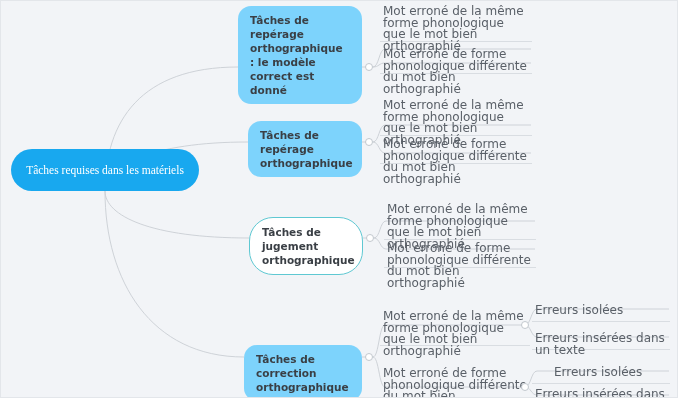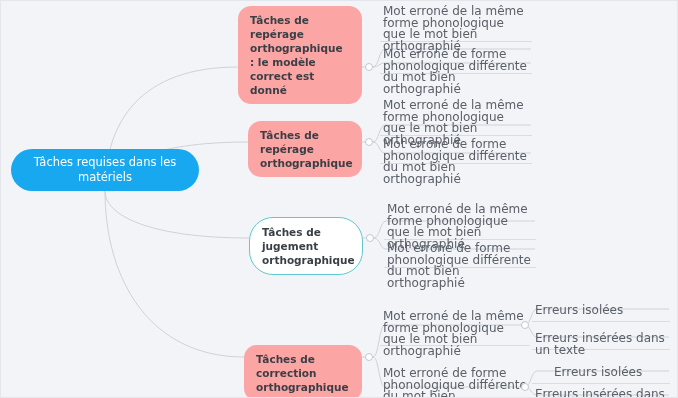--- a/index.html
+++ b/index.html
@@ -38,26 +38,27 @@
     display: flex;
     align-items: center;
     justify-content: center;
     text-align: center;
     color: #ffffff;
     font-size: 11.5px;
     line-height: 15px;
     padding: 0 8px;
     box-sizing: border-box;
     z-index: 5;
+    font-family: Liberation Serif, serif;
   }
 
   
   .branch-node {
     position: absolute;
-    background: #fca5a5;
+    background: #7dd3fc;
     border-radius: 13px;
     color: #3a3f45;
     font-size: 10.5px;
     font-weight: bold;
     line-height: 14px;
     padding: 7px 12px;
     box-sizing: border-box;
     z-index: 4;
   }
   .branch-node.selected {

